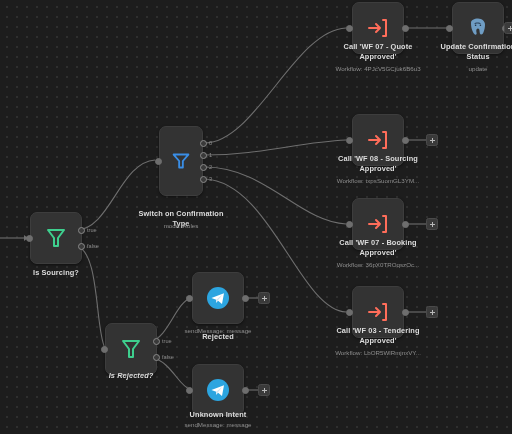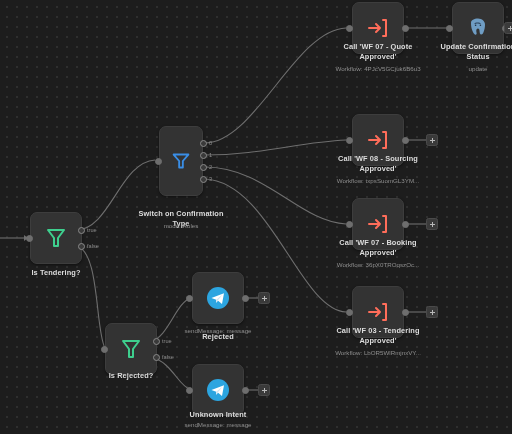--- a/index.html
+++ b/index.html
@@ -127,21 +127,21 @@
     <svg class="icon" width="26" height="26" viewBox="0 0 26 26">
       <path d="M5 5 L21 5 L15 13 L15 21 L11 21 L11 13 Z" fill="none" stroke="#3ecf8e" stroke-width="2" stroke-linejoin="round" stroke-linecap="round"></path>
     </svg>
   </div>
   <div class="arrowhead" style="left:24px;top:235px;"></div>
   <div class="port filled" style="left:26px;top:234.5px;"></div>
   <div class="port" style="left:78px;top:226.5px;"></div>
   <div class="port" style="left:78px;top:242.5px;"></div>
   <div class="port-label" style="left:87px;top:227px;">true</div>
   <div class="port-label" style="left:87px;top:243px;">false</div>
-  <div class="node-label" style="left:6px;top:268px;width:100px;">Is Tendering?</div>
+  <div class="node-label" style="left:6px;top:268px;width:100px;">Is Sourcing?</div>
 
   <div class="node tall" style="left:159px;top:126px;">
     <svg class="icon" width="24" height="24" viewBox="0 0 26 26">
       <path d="M5 6 L21 6 L15 13 L15 20 L11 20 L11 13 Z" fill="none" stroke="#3a8ee6" stroke-width="2" stroke-linejoin="round" stroke-linecap="round"></path>
     </svg>
   </div>
   <div class="port filled" style="left:155px;top:157.5px;"></div>
   <div class="port" style="left:200px;top:139.5px;"></div>
   <div class="port" style="left:200px;top:151.5px;"></div>
   <div class="port" style="left:200px;top:163.5px;"></div>
@@ -217,21 +217,21 @@
   <div class="node square" style="left:105px;top:323px;">
     <svg class="icon" width="26" height="26" viewBox="0 0 26 26">
       <path d="M5 5 L21 5 L15 13 L15 21 L11 21 L11 13 Z" fill="none" stroke="#3ecf8e" stroke-width="2" stroke-linejoin="round" stroke-linecap="round"></path>
     </svg>
   </div>
   <div class="port filled" style="left:101px;top:345.5px;"></div>
   <div class="port" style="left:153px;top:337.5px;"></div>
   <div class="port" style="left:153px;top:353.5px;"></div>
   <div class="port-label" style="left:162px;top:338px;">true</div>
   <div class="port-label" style="left:162px;top:354px;">false</div>
-  <div class="node-label" style="left:81px;top:371px;width:100px;">Is Rejected?</div>
+  <div class="node-label" style="left:81px;top:371px;width:100px;font-style:italic;">Is Rejected?</div>
 
   <div class="node square" style="left:192px;top:272px;">
     <svg class="icon" width="26" height="26" viewBox="0 0 26 26">
       <circle cx="13" cy="13" r="11" fill="#2ca5e0"></circle>
       <path d="M6.4 13.1 L19 8.2 L17 19 L13.1 15.8 L11 17.8 L11.2 14.8 Z" fill="#ffffff"></path>
       <path d="M11.2 14.8 L17.6 9.6 L11 17.8 Z" fill="#d2e5f1"></path>
     </svg>
   </div>
   <div class="port filled" style="left:186px;top:294.5px;"></div>
   <div class="port filled" style="left:242px;top:294.5px;"></div>

